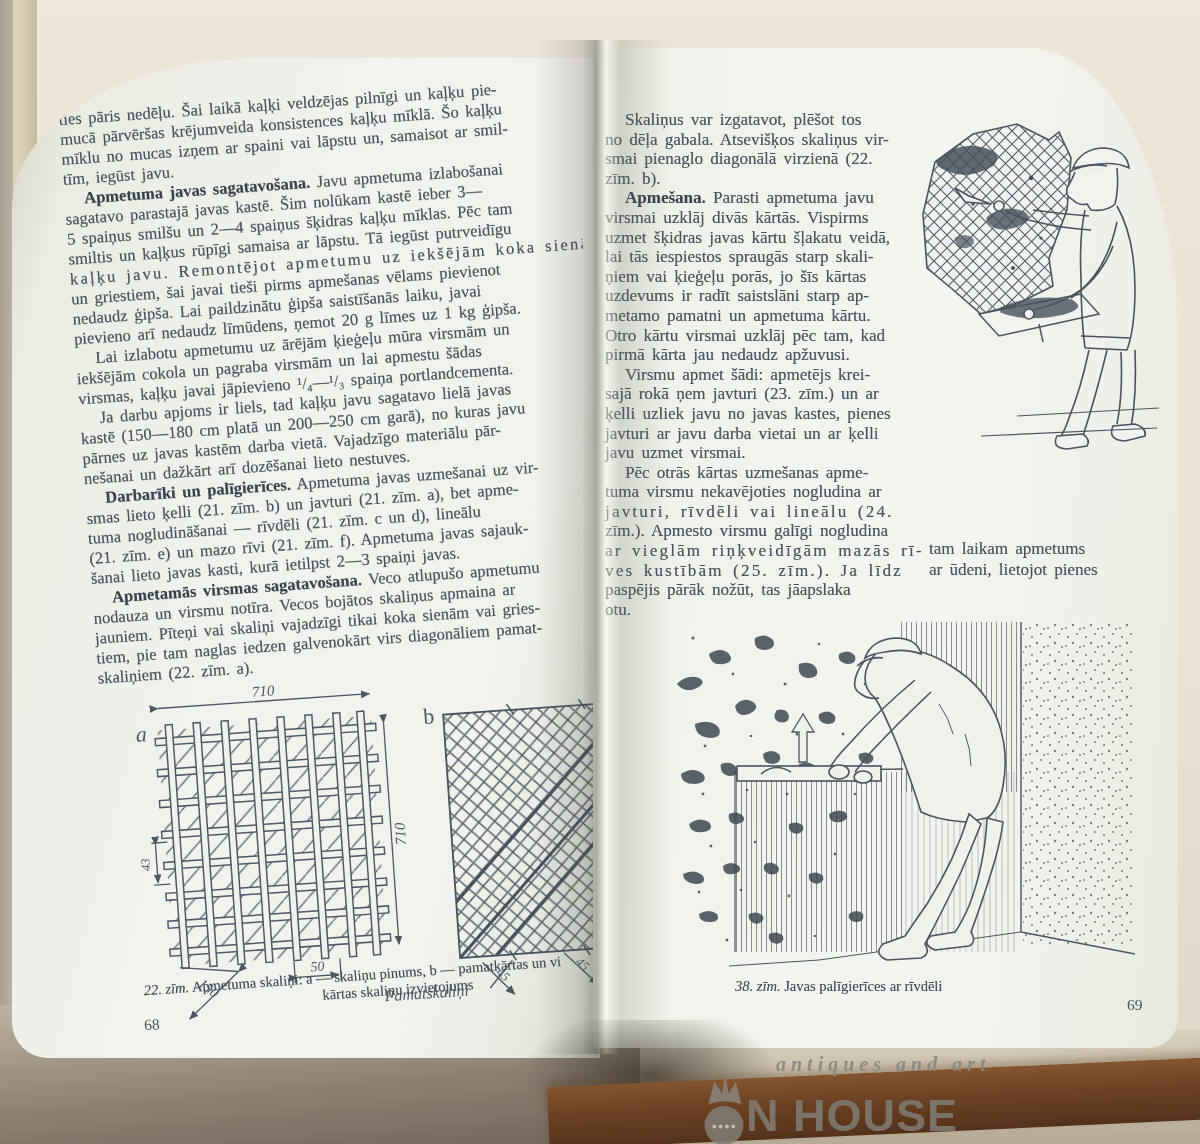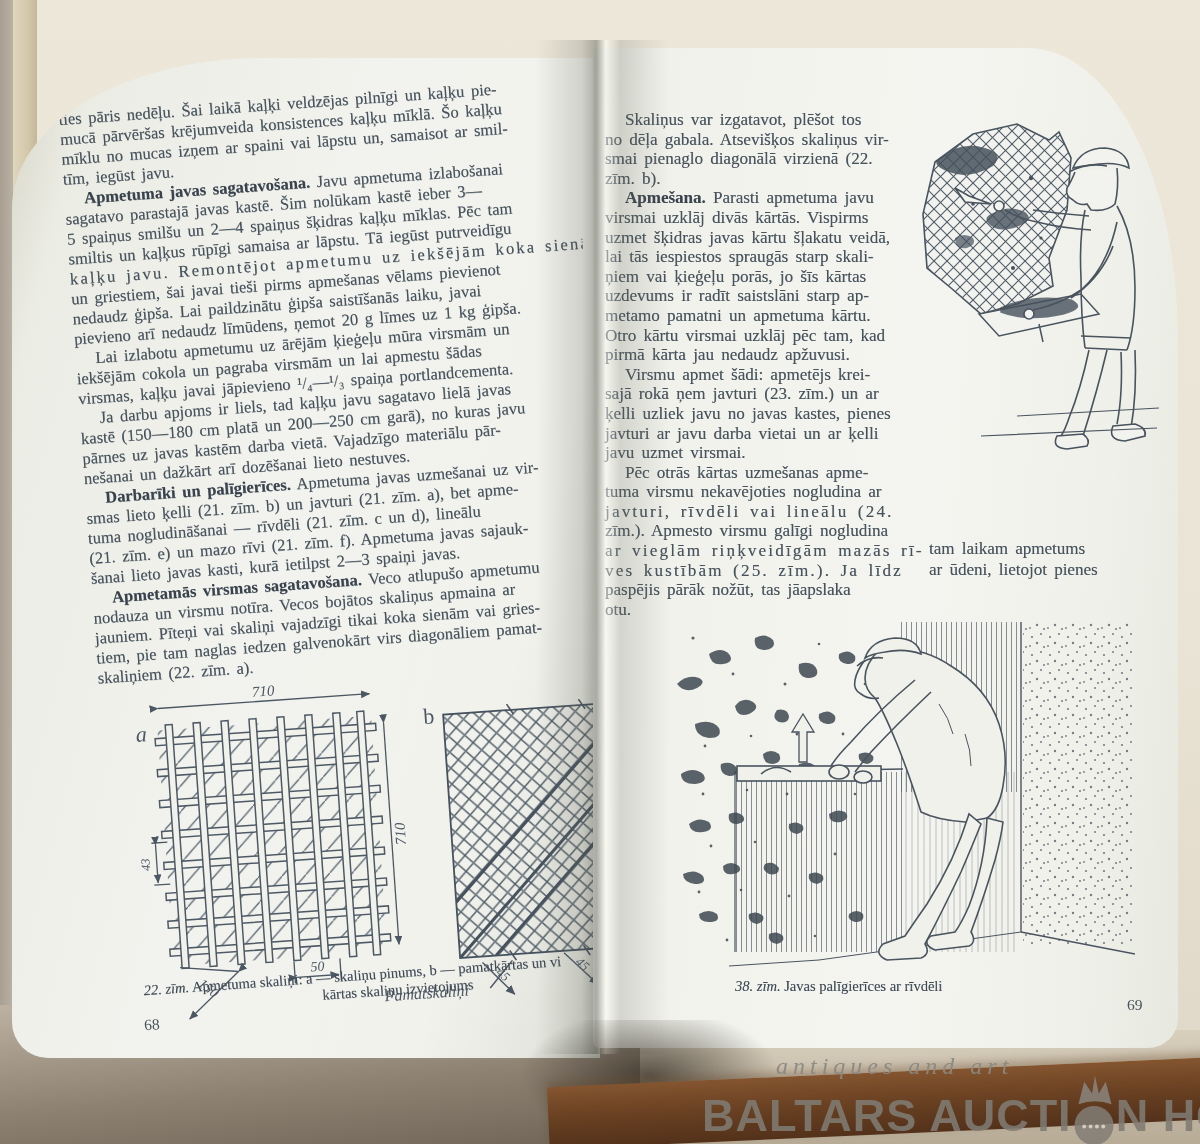--- a/index.html
+++ b/index.html
@@ -55,22 +55,22 @@
   .pagenum{position:absolute;font-size:15.5px;color:#46525c;}
   .pn68{left:22px;top:910px;}
   .pn69{left:518px;top:948px;margin-left:16px;}
   
   .stripe{position:absolute;left:548px;top:1072px;width:680px;height:62px;
     transform:rotate(-2.6deg);border-radius:3px;
     background:linear-gradient(180deg,#84552f 0%,#6b4223 45%,#53311a 100%);
     box-shadow:0 -5px 9px rgba(96,66,36,.35);}
   
   .wm{position:absolute;left:700px;top:1035px;width:500px;height:105px;pointer-events:none;}
-  .wm-tag{position:absolute;left:76px;top:18px;font-style:italic;font-size:24px;
-    letter-spacing:5px;color:rgba(138,136,130,.95);font-family:"Liberation Serif",serif;}
+  .wm-tag{position:absolute;left:76px;top:18px;font-style:italic;font-size:20px;
+    letter-spacing:5px;color:rgba(138,136,130,.95);font-family:"Liberation Serif",serif;font-weight:bold;}
   .wm-brand{position:absolute;left:2px;top:36px;display:flex;align-items:flex-end;
     font-family:"Liberation Sans",sans-serif;font-weight:bold;font-size:45px;
     letter-spacing:1px;color:rgba(128,123,115,.88);white-space:nowrap;}
   .wm-brand svg{margin:0 -1px -5px -1px;}
   svg text{font-family:"Liberation Serif",serif;fill:#4b5763;}
 </style>
 </head>
 <body>
 
 <div class="photo">
@@ -400,21 +400,20 @@
     <div class="pagenum pn69">69</div>
   </div>
 
   <div class="gutter"></div>
   <div class="gutter-bottom-shadow"></div>
   <div class="stripe"></div>
 
   <div class="wm">
     <div class="wm-tag">antiques and art</div>
     <div class="wm-brand">
-      <span>BALTARS AUCTI</span>
       <svg width="46" height="76" viewBox="0 0 46 78">
         <g opacity=".85">
           <path d="M7,34 L13,11 L21,23 L24,5 L28,23 L35,11 L41,34 Q24,28 7,34 Z" fill="#8a857e"></path>
           <circle cx="23" cy="56" r="20" fill="#827d76"></circle>
           <circle cx="13" cy="57" r="2" fill="#d8d2c6"></circle>
             <circle cx="19.5" cy="57" r="2" fill="#d8d2c6"></circle>
           <circle cx="26" cy="57" r="2" fill="#d8d2c6"></circle>
             <circle cx="32.5" cy="57" r="2" fill="#d8d2c6"></circle>
         </g>
       </svg>

